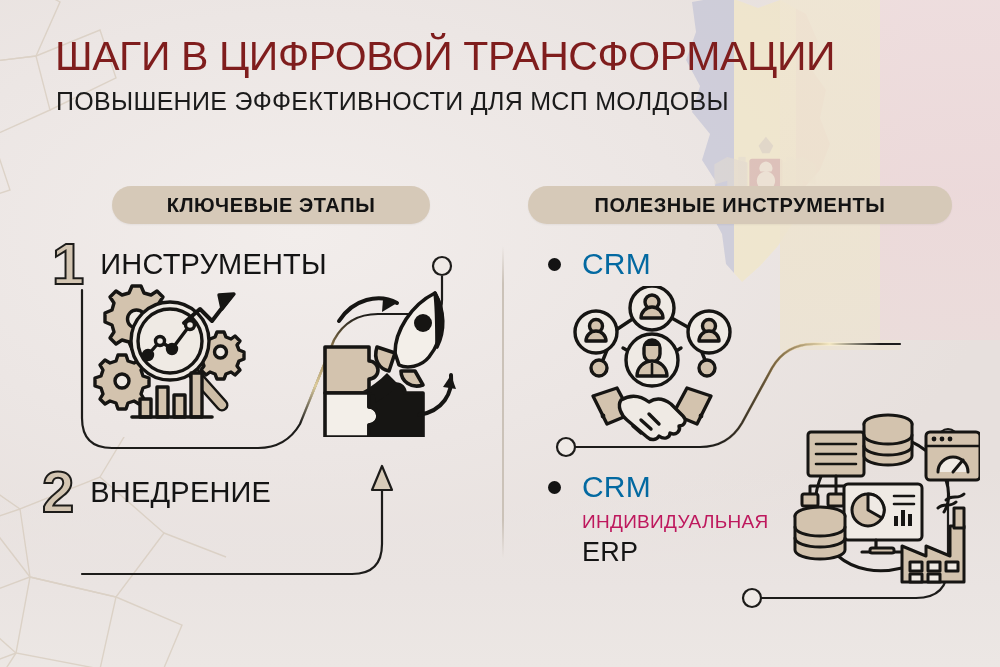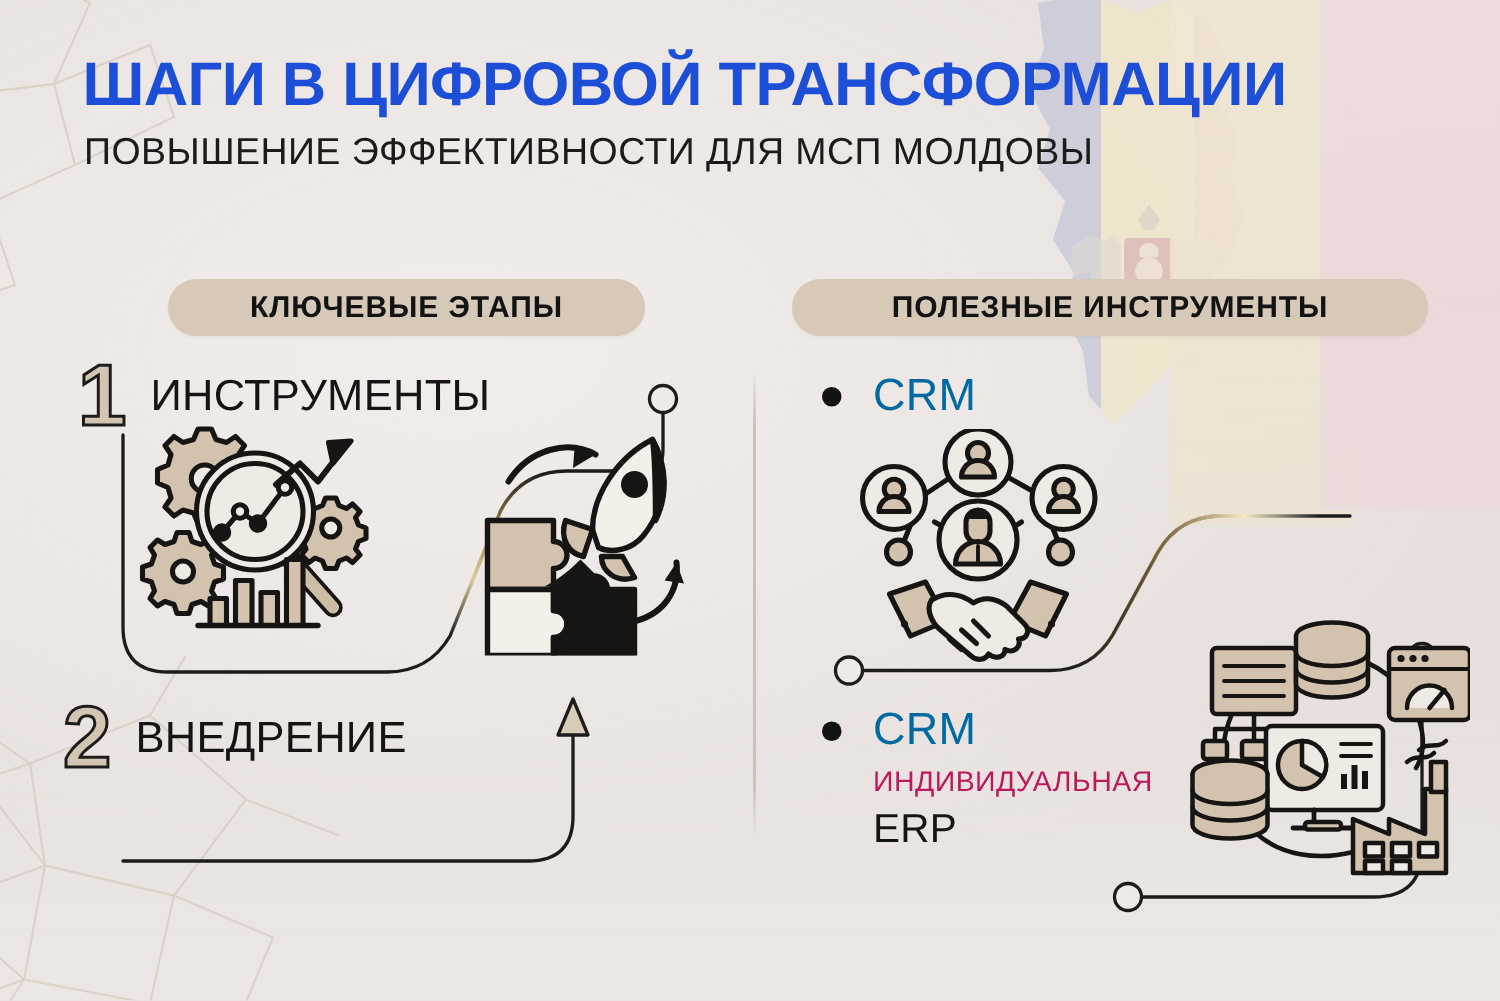--- a/index.html
+++ b/index.html
@@ -33,22 +33,22 @@
     background:linear-gradient(180deg,rgba(236,230,228,0) 0%,#eae4e2 60%,#ece7e4 100%);
   }
   .bg-moldova{position:absolute;top:-6px;right:110px;width:260px;height:300px;opacity:.55;}
   .poly{position:absolute;opacity:.5;}
   .poly.tl{top:-40px;left:-60px;width:230px;height:260px;}
   .poly.bl{bottom:-30px;left:-50px;width:300px;height:260px;}
 
   
   .header{position:absolute;left:55px;top:36px;width:880px;}
   .title{
-    font-size:41px;font-weight:bold;letter-spacing:-0.4px;
-    color:#1d4ed8;line-height:1;margin:0;
+    font-size:41px;font-weight:normal;letter-spacing:-0.4px;
+    color:#7f1d1d;line-height:1;margin:0;
     font-family:"Liberation Sans","DejaVu Sans",sans-serif;
     transform:scaleX(1.0);white-space:nowrap;
   }
   .subtitle{
     font-size:25px;font-weight:400;letter-spacing:0.3px;
     color:#1b1b1b;line-height:1;margin:12px 0 1px 1px;white-space:nowrap;
   }
 
   
   .pill{

